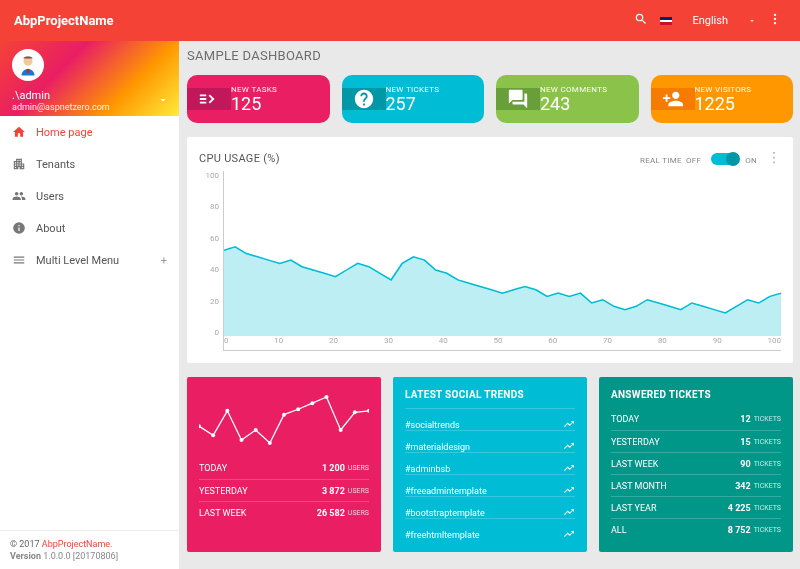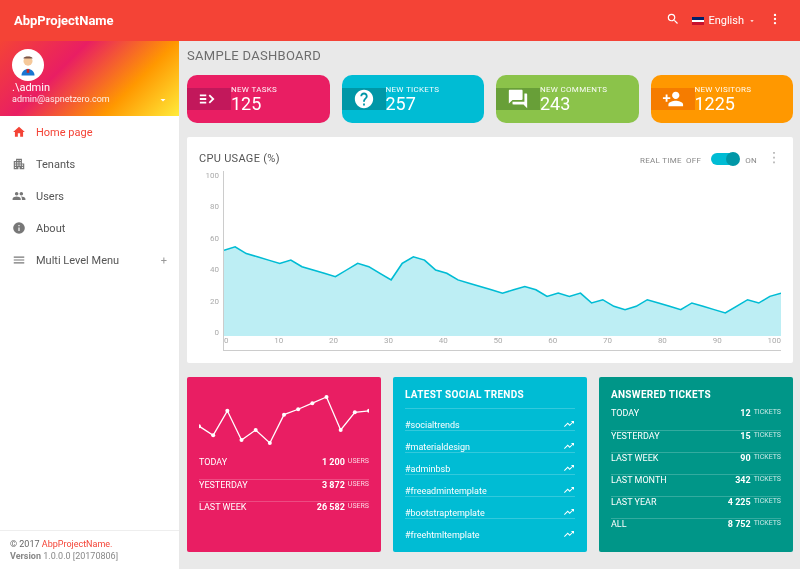--- a/index.html
+++ b/index.html
@@ -4,32 +4,32 @@
 <style>
 *{margin:0;padding:0;box-sizing:border-box;font-family:-apple-system,BlinkMacSystemFont,"Segoe UI",Roboto,sans-serif}
 body{background:#e9e9e9;overflow:hidden}
 .app{width:800px;height:569px;display:flex;flex-direction:column;background:#e9e9e9}
 
 
 .topbar{height:41px;background:#F44336;display:flex;align-items:center;padding:0 14px;color:#fff;flex-shrink:0}
 .topbar .brand{font-size:13px;font-weight:700}
 .topbar .sp{flex:1}
 .topbar .icn{width:22px;text-align:center;cursor:pointer}
-.topbar .lang{display:flex;align-items:center;gap:4px;font-size:11px;margin:0 8px;cursor:pointer}
+.topbar .lang{display:flex;align-items:center;gap:20px;font-size:11px;margin:0 8px;cursor:pointer}
 .topbar svg{fill:#fff}
 .flag{width:12px;height:8px;background:linear-gradient(to bottom,#012169 33%,#fff 33% 66%,#c8102e 66%)}
 
 .body{flex:1;display:flex;overflow:hidden}
 
 
 .side{width:180px;background:#fff;display:flex;flex-direction:column;border-right:1px solid #e8e8e8}
 .userbox{height:75px;background:linear-gradient(135deg,#f44336 0%,#e91e63 35%,#ff9800 70%,#ffeb3b 100%);padding:8px 12px;color:#fff;position:relative}
 .userbox .av{width:32px;height:32px;border-radius:50%;background:#fff;display:flex;align-items:center;justify-content:center;overflow:hidden}
 .userbox .av svg{width:26px;height:26px}
-.userbox .nm{font-size:11px;margin-top:0}
+.userbox .nm{font-size:11px;margin-top:8px}
 .userbox .em{font-size:9px;opacity:.9}
 .userbox .chev{position:absolute;right:10px;bottom:6px;cursor:pointer}
 
 .nav{flex:1;padding-top:0}
 .nav .it{display:flex;align-items:center;height:32px;padding:0 12px;font-size:11px;color:#555;cursor:pointer;gap:10px}
 .nav .it.active{color:#F44336}
 .nav .it .ic{width:14px;height:14px;display:flex;align-items:center;justify-content:center}
 .nav .it .plus{margin-left:auto;color:#999}
 
 .ftr{padding:8px 10px;font-size:9px;color:#666;border-top:1px solid #eee}
@@ -69,21 +69,21 @@
 .xax{position:absolute;bottom:0;left:0;right:0;height:14px;display:flex;justify-content:space-between;font-size:8px;color:#aaa}
 
 
 .widrow{display:flex;gap:12px}
 .wid{flex:1;color:#fff;padding:12px;font-size:10px;border-radius:2px}
 .wid .wttl{font-size:10px;font-weight:700;letter-spacing:.3px;margin-bottom:8px}
 .w-pink{background:#E91E63}
 .w-cyan{background:#00BCD4}
 .w-teal{background:#009688}
 .spark{height:62px;margin-bottom:4px}
-.rowln{display:flex;align-items:flex-start;height:22px;border-top:1px solid rgba(255,255,255,.2);font-size:9px}
+.rowln{display:flex;align-items:center;height:22px;border-top:1px solid rgba(255,255,255,.2);font-size:9px}
 .rowln:first-of-type{border-top:none}
 .rowln .k{flex:1}
 .rowln .v{font-weight:700}
 .rowln .u{font-size:7px;opacity:.8;margin-left:3px}
 .trendrow{display:flex;align-items:flex-end;height:22px;border-top:1px solid rgba(255,255,255,.2);font-size:9px}
 .trendrow .t{flex:1}
 .trendrow svg{width:12px;height:12px;fill:#fff}
 </style>
 </head>
 <body>

